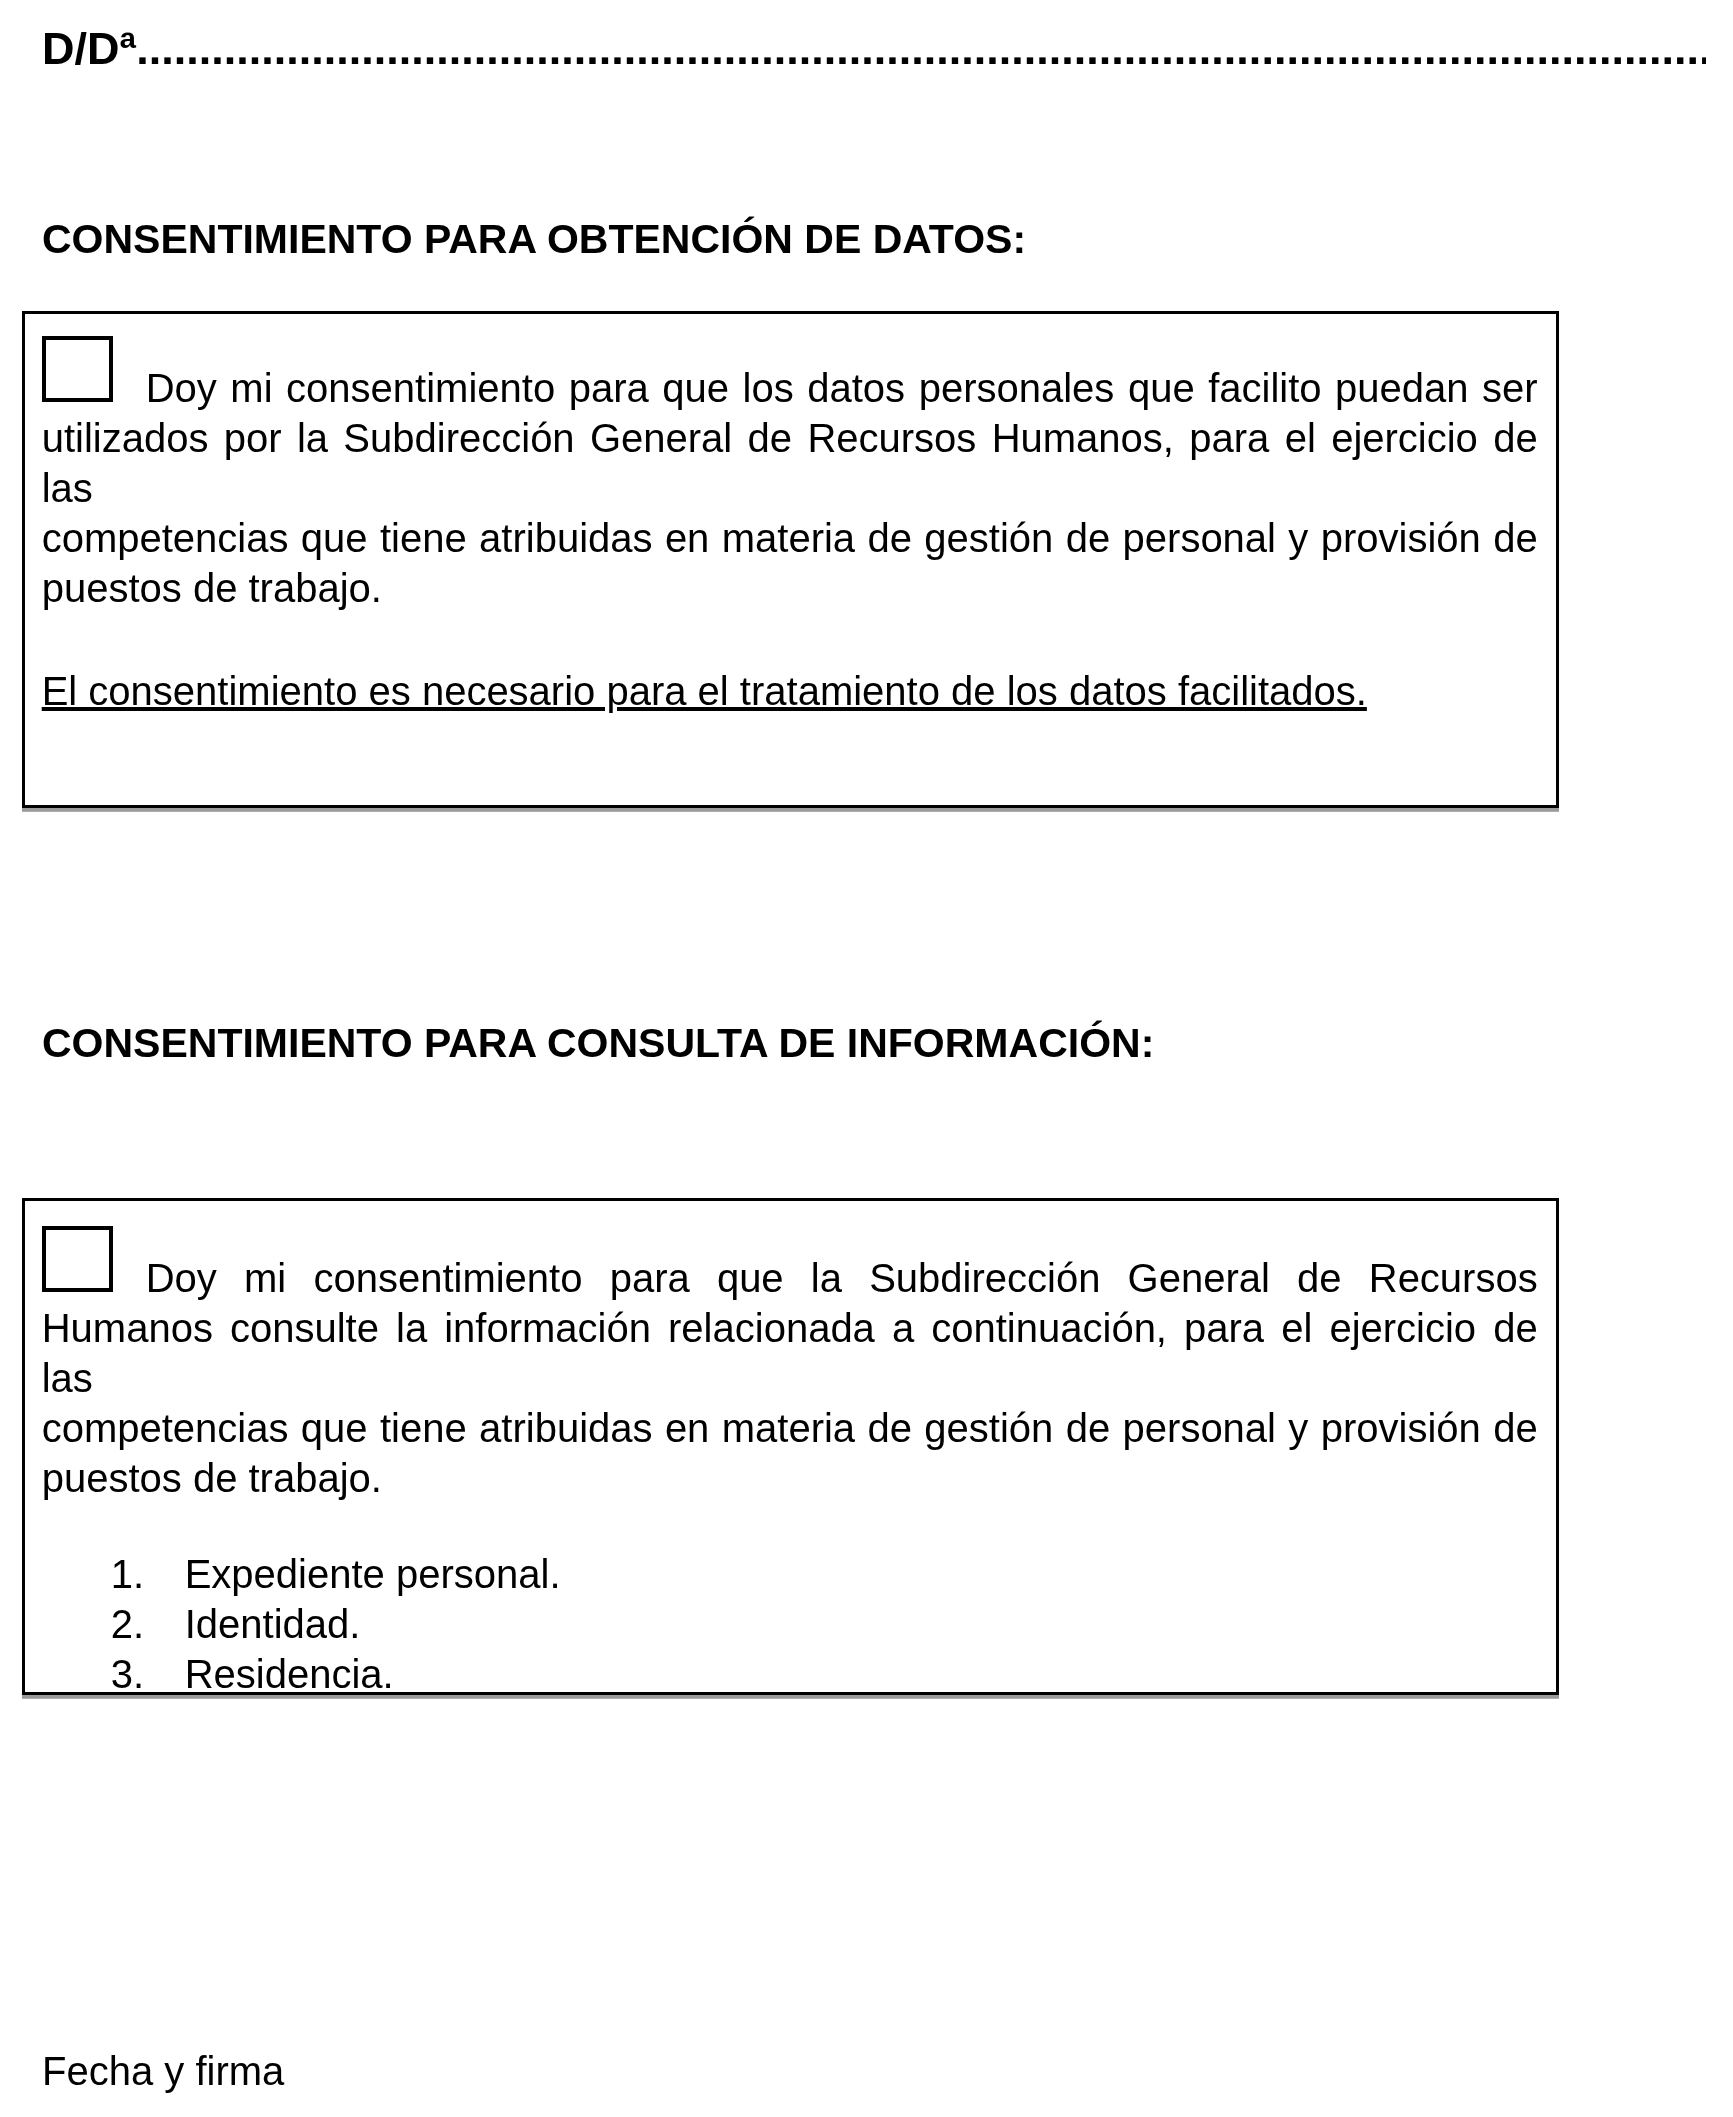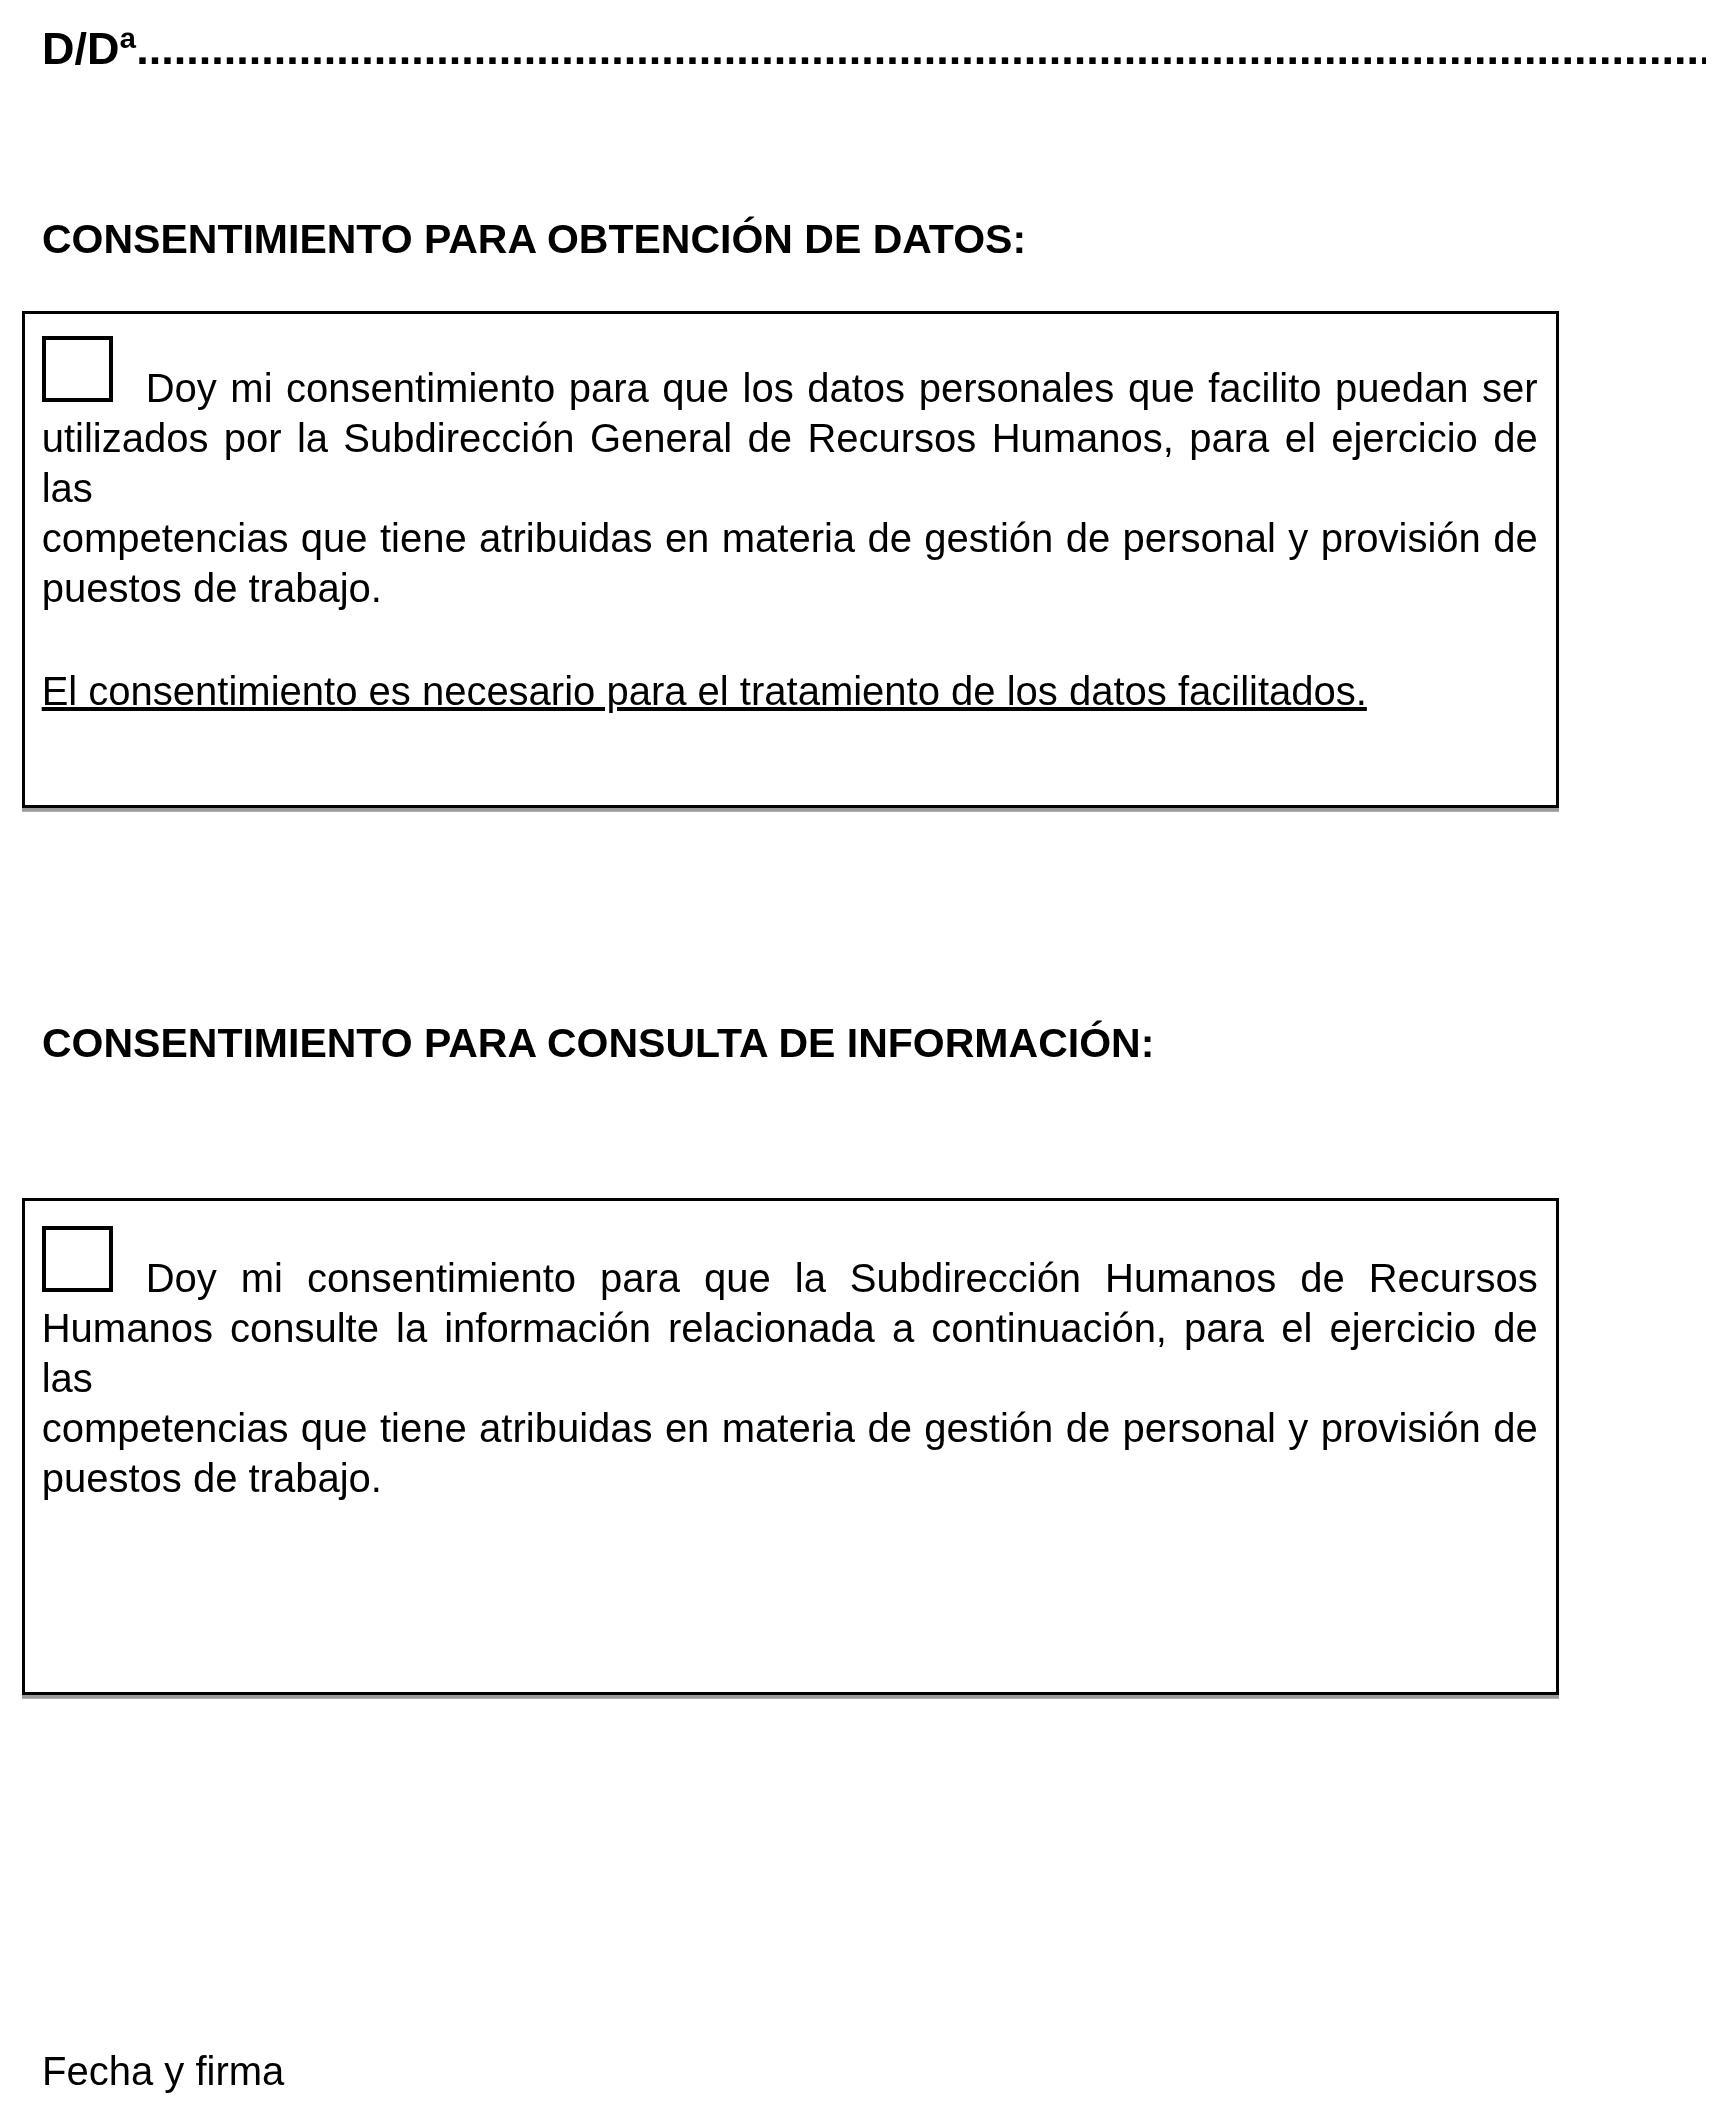--- a/index.html
+++ b/index.html
@@ -100,27 +100,38 @@
       <div>puestos de trabajo.</div>
     </div>
     <div class="note-line body-text">El consentimiento es necesario para el tratamiento de los datos facilitados.</div>
   </div>
 
   <div id="heading-2" class="abs heading">CONSENTIMIENTO PARA CONSULTA DE INFORMACIÓN:</div>
 
   <div id="box-2" class="abs consent-box">
     <div class="para-2 body-text">
       <div class="jline">
-        <span class="checkbox"></span><span>Doy mi consentimiento para que la Subdirección Humanos de Recursos</span>
+        <span class="checkbox"></span><span>Doy mi consentimiento para que la Subdirección General de Recursos</span>
       </div>
       <div class="jline">Humanos consulte la información relacionada a continuación, para el ejercicio de las</div>
       <div class="jline">competencias que tiene atribuidas en materia de gestión de personal y provisión de</div>
       <div>puestos de trabajo.</div>
     </div>
 
+    <div class="consent-list">
+      <div class="list-item">
+        <span class="list-num">1.</span><span>Expediente personal.</span>
+      </div>
+      <div class="list-item">
+        <span class="list-num">2.</span><span>Identidad.</span>
+      </div>
+      <div class="list-item">
+        <span class="list-num">3.</span><span>Residencia.</span>
+      </div>
+    </div>
   </div>
 
   <div id="footer-para" class="abs">
   </div>
 
   <div id="signature-label" class="abs">Fecha y firma</div>
 
 </div>
 
 

